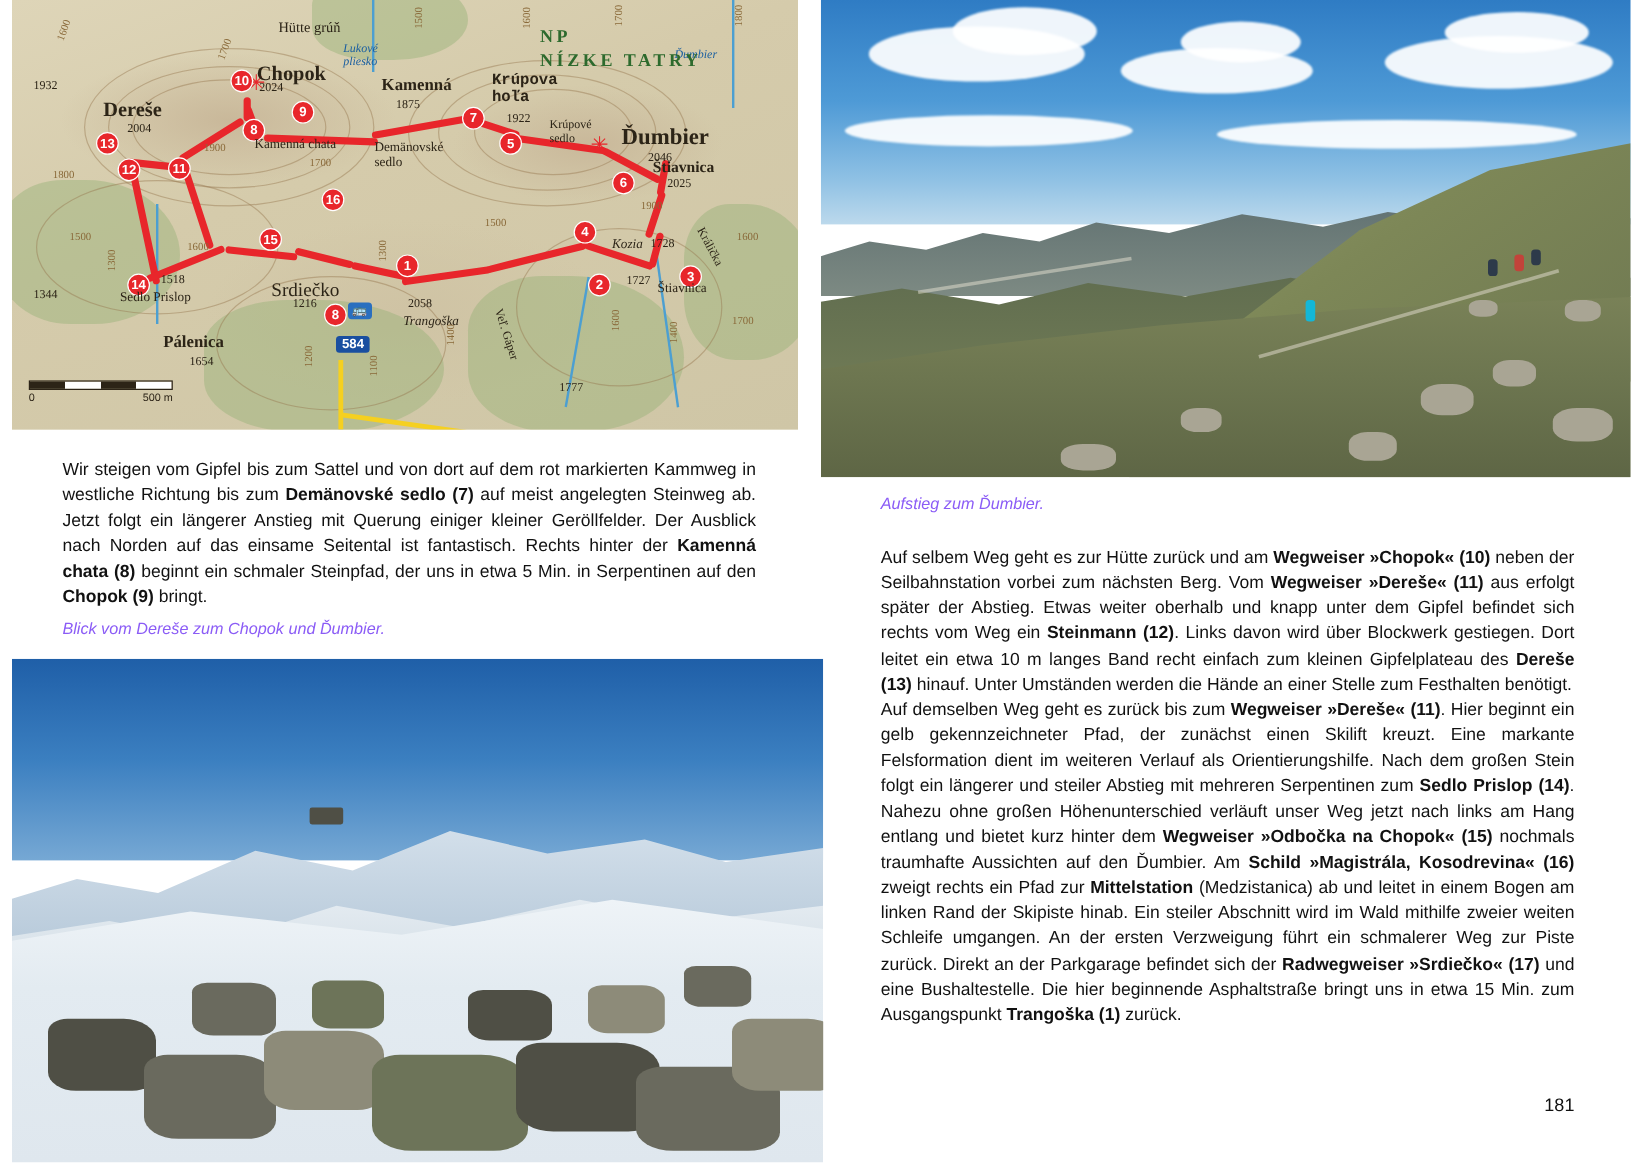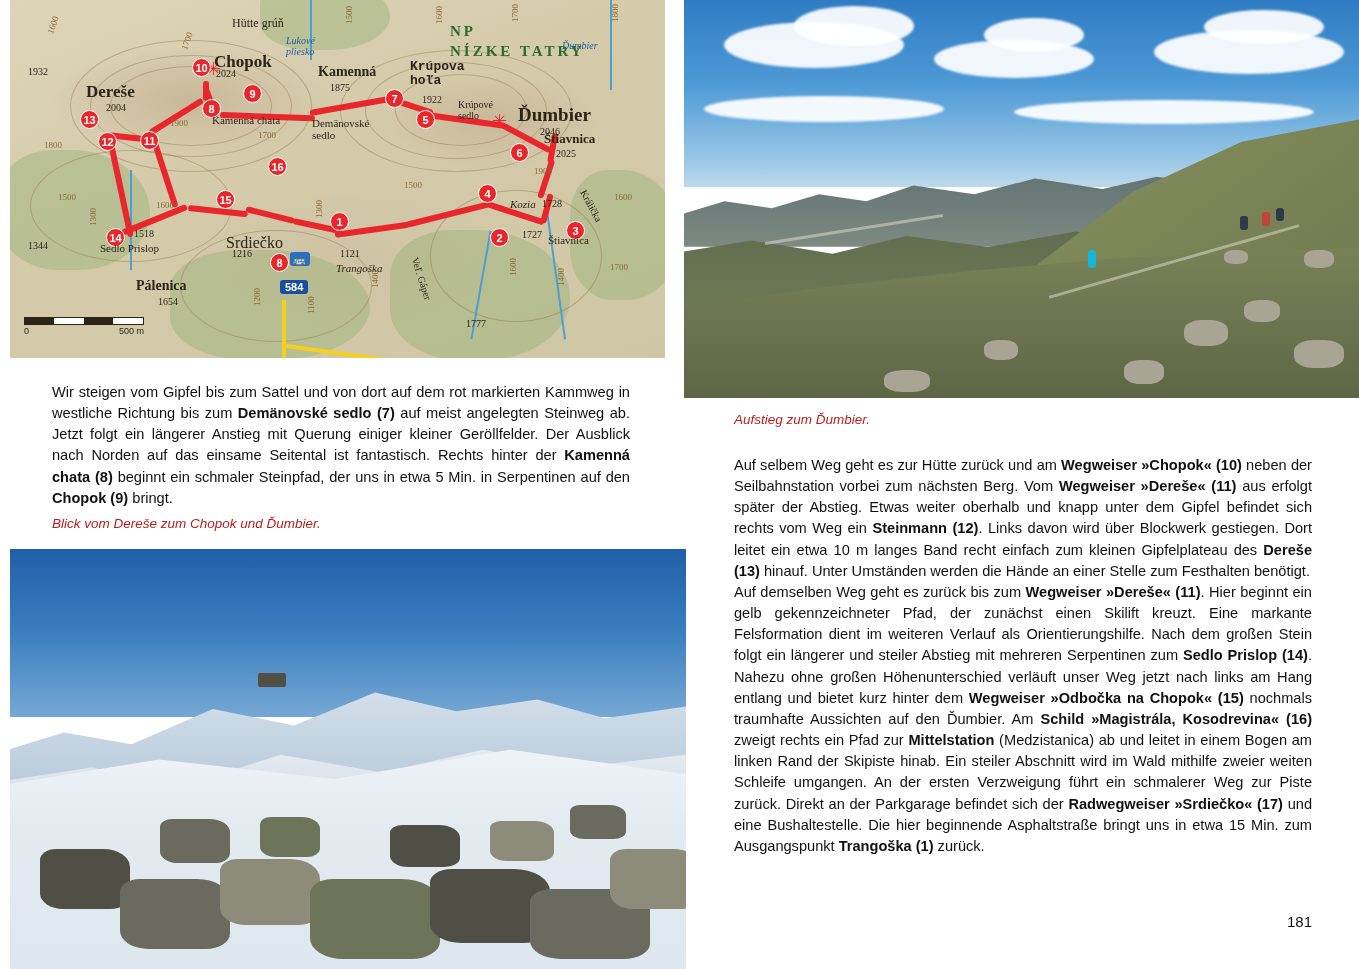--- a/index.html
+++ b/index.html
@@ -256,21 +256,21 @@
     font-size: 14.6px;
     line-height: 1.45;
     color: #111;
     text-align: justify;
   }
   .caption {
     position: absolute;
     font-family: "Liberation Sans", sans-serif;
     font-style: italic;
     font-size: 13.5px;
-    color: #b91c1c;
+    color: #8b5cf6;
   }
   .caption-left {
     left: 52px; top: 516px;
   }
   .caption-right {
     left: 734px; top: 412px;
   }
   .text-col-right {
     position: absolute;
     left: 734px; top: 455px;
@@ -385,26 +385,26 @@
     <div class="map-label alt" style="left:530px; top:126px;">2046</div>
     <div class="map-label place" style="left:534px; top:131px; font-size:13px;">Štiavnica</div>
     <div class="map-label alt" style="left:546px; top:148px;">2025</div>
     <div class="map-label" style="left:202px; top:114px; font-size:11px;">Kamenná chata</div>
     <div class="map-label" style="left:302px; top:118px; font-size:11px; line-height:1.05;">Demänovské<br>sedlo</div>
     <div class="map-label" style="left:500px; top:198px; font-size:11px; font-style:italic;">Kozia</div>
     <div class="map-label alt" style="left:532px; top:198px;">1728</div>
     <div class="map-label alt" style="left:512px; top:229px;">1727</div>
     <div class="map-label" style="left:538px; top:234px; font-size:11px;">Štiavnica</div>
     <div class="map-label" style="left:216px; top:234px; font-size:16px;">Srdiečko</div>
-    <div class="map-label alt" style="left:222px; top:248px;">1216</div>
+    <div class="map-label alt" style="left:234px; top:248px;">1216</div>
     <div class="map-label alt" style="left:124px; top:228px;">1518</div>
     <div class="map-label" style="left:90px; top:242px; font-size:11px;">Sedlo Prislop</div>
     <div class="map-label place" style="left:126px; top:278px; font-size:14px;">Pálenica</div>
     <div class="map-label alt" style="left:148px; top:296px;">1654</div>
-    <div class="map-label alt" style="left:330px; top:248px;">1121</div>
+    <div class="map-label alt" style="left:330px; top:248px;">2058</div>
     <div class="map-label" style="left:326px; top:262px; font-size:11px; font-style:italic;">Trangoška</div>
     <div class="map-label blue" style="left:276px; top:36px; font-size:10px; line-height:1.05;">Lukové<br>plieskо</div>
     <div class="map-label blue" style="left:552px; top:40px; font-size:10px;">Ďumbier</div>
     <div class="map-label np" style="left:440px; top:22px; font-size:15px; line-height:1.3;">NP<br>NÍZKE TATRY</div>
     <div class="map-label alt" style="left:18px; top:240px;">1344</div>
     <div class="map-label" style="left:410px; top:256px; font-size:10px; transform:rotate(72deg); transform-origin:0 0;">Veľ. Gáper</div>
     <div class="map-label alt" style="left:456px; top:318px;">1777</div>
     <div class="map-label" style="left:578px; top:188px; font-size:10px; transform:rotate(62deg); transform-origin:0 0;">Králička</div>
 
     <div class="map-label contourname" style="left:34px; top:20px; transform:rotate(-70deg);">1600</div>

